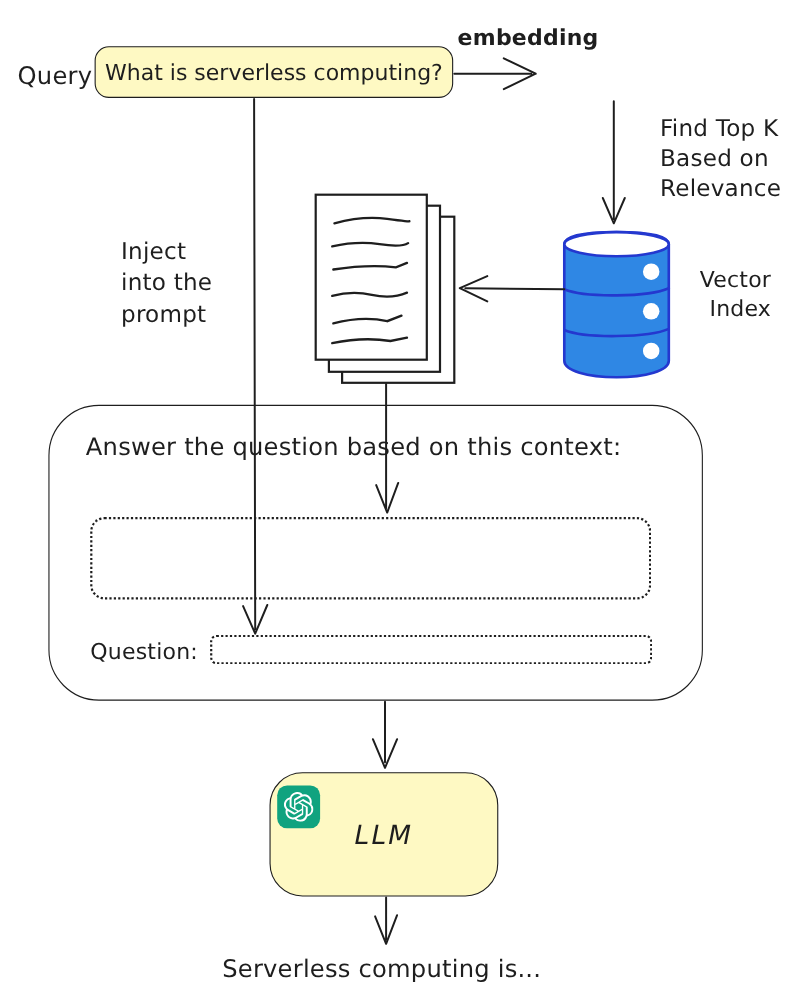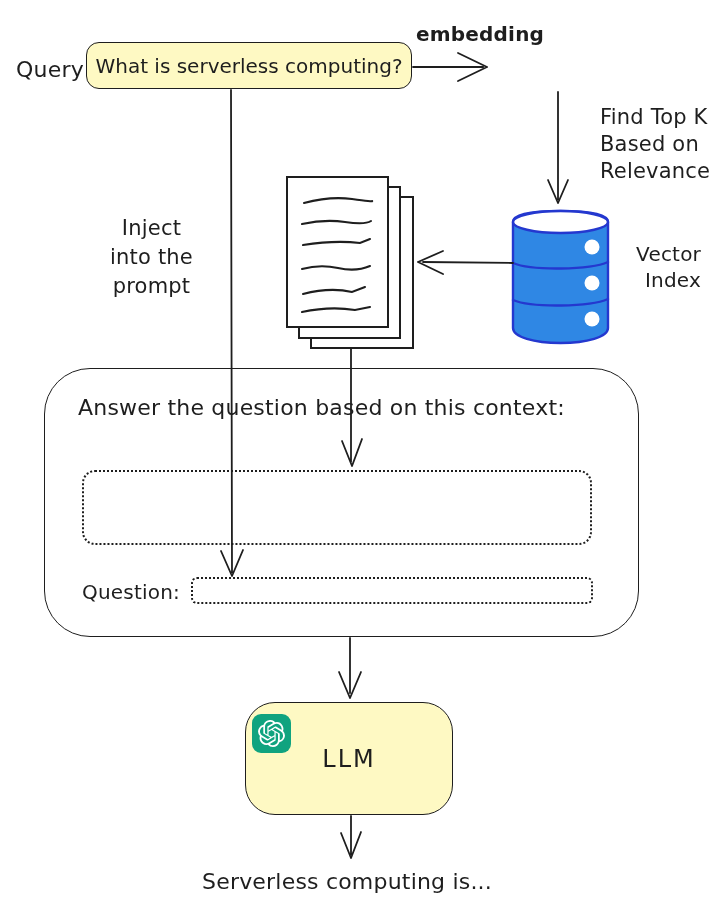--- a/index.html
+++ b/index.html
@@ -17,31 +17,31 @@
   .box{position:absolute;background:#fef9c3;border:1.8px solid var(--ink);box-sizing:border-box;}
   .dotted{position:absolute;border:2px dotted var(--ink);box-sizing:border-box;background:transparent;}
 
   .query-label{left:16px;top:56px;font-size:22px;}
   .query-box{left:86px;top:42px;width:326px;height:47px;border-radius:13px;
     display:flex;align-items:center;justify-content:center;font-size:20px;}
   .embedding-label{left:416px;top:22px;font-size:20px;font-weight:bold;}
   .vector-text{left:488px;top:51px;font-size:22px;}
   .find-topk{left:600px;top:104px;font-size:21px;}
   .vector-index-label{left:615px;top:242px;width:86px;text-align:right;font-size:20px;}
-  .inject-label{left:110px;top:214px;font-size:21px;line-height:1.38;text-align:center;}
+  .inject-label{left:110px;top:214px;font-size:21px;line-height:1.38;}
 
   .prompt-box{left:44px;top:368px;width:595px;height:269px;border-radius:46px;border-width:1.7px;background:transparent;}
   .instruction{left:78px;top:394px;font-size:22px;}
   .context-box{left:82px;top:470px;width:510px;height:75px;border-radius:13px;}
   .question-label{left:82px;top:580px;font-size:20px;}
   .question-box{left:191px;top:577px;width:402px;height:27px;border-radius:6px;}
 
   .llm-box{left:245px;top:702px;width:208px;height:113px;border-radius:30px;
     display:flex;align-items:center;justify-content:center;}
-  .llm-label{font-size:24px;letter-spacing:2px;}
+  .llm-label{font-style:italic;font-size:24px;letter-spacing:2px;}
   .openai-logo{position:absolute;left:6px;top:11px;width:39px;height:39px;border-radius:9px;
     background:var(--openai-green);display:flex;align-items:center;justify-content:center;}
   .openai-logo svg{width:27px;height:27px;fill:#ffffff;}
 
   .output-text{left:202px;top:868px;width:300px;text-align:left;font-size:22px;}
 
   .wires{position:absolute;left:0;top:0;width:720px;height:909px;pointer-events:none;}
   .ink-line{stroke:var(--ink);stroke-width:1.8;fill:none;stroke-linecap:round;stroke-linejoin:round;}
   .page{fill:#ffffff;stroke:var(--ink);stroke-width:2;}
   .scribble{stroke:var(--ink);stroke-width:2.1;fill:none;stroke-linecap:round;}

